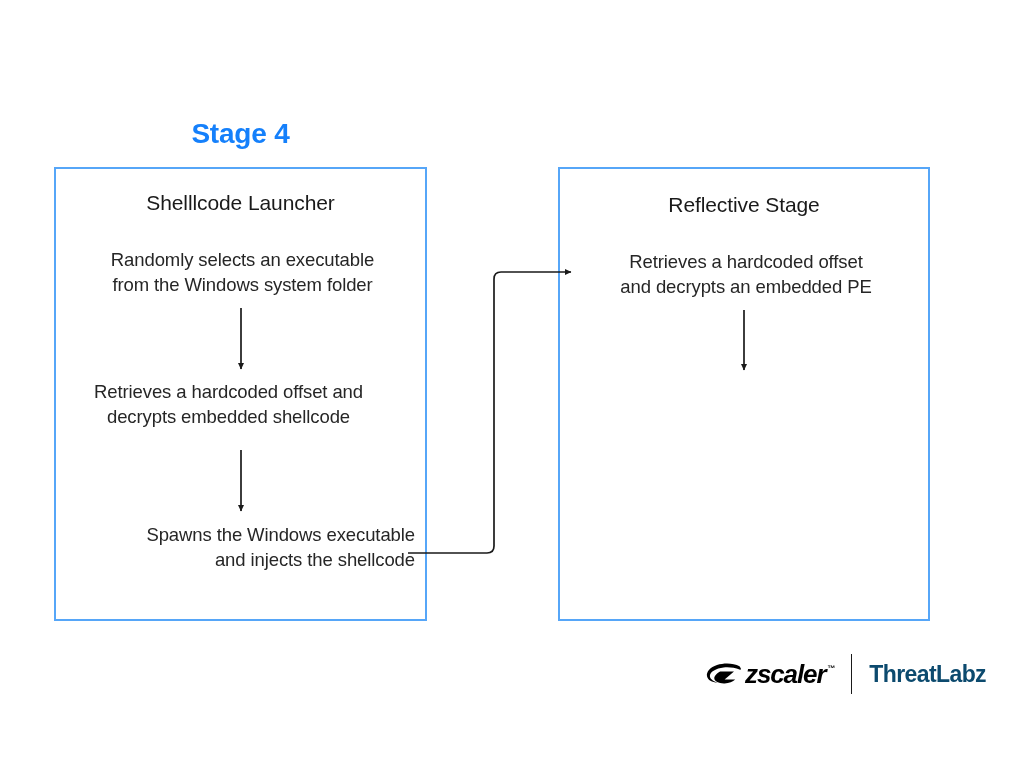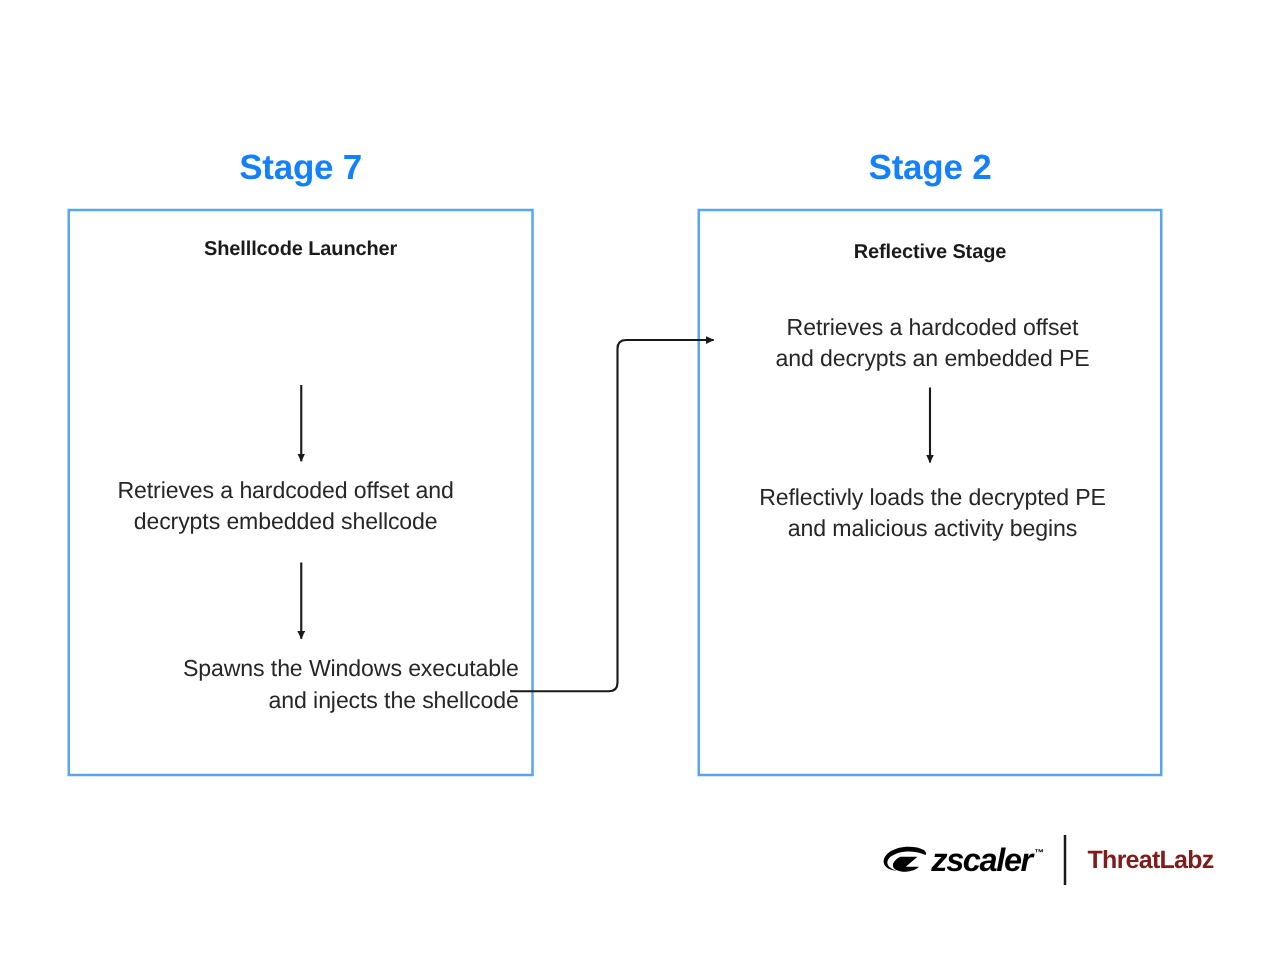--- a/index.html
+++ b/index.html
@@ -42,22 +42,22 @@
     background: #ffffff;
     box-sizing: border-box;
   }
   #stage1-box { left: 54px;  top: 167px; width: 373px; height: 454px; }
   #stage2-box { left: 558px; top: 167px; width: 372px; height: 454px; }
 
   .box-title {
     position: absolute;
     width: 100%;
     text-align: center;
-    font-size: 16px;
-    font-weight: bold;
+    font-size: 21px;
+    font-weight: normal;
     color: #1a1a1a;
     letter-spacing: -0.1px;
   }
   #stage1-box .box-title { top: 22px; }
   #stage2-box .box-title { top: 24px; }
 
   .step-text {
     position: absolute;
     text-align: center;
     font-size: 18.5px;
@@ -81,21 +81,21 @@
     left: 0; top: 0;
     width: 1024px;
     height: 778px;
     pointer-events: none;
   }
 
   
   #logo-lockup {
     position: absolute;
     left: 706px;
-    top: 666px;
+    top: 652px;
     width: 280px;
     height: 44px;
     display: flex;
     align-items: center;
     gap: 0px;
   }
   .zscaler-mark {
     display: flex;
     align-items: center;
     gap: 3px;
@@ -118,45 +118,44 @@
     margin-left: -1px;
   }
   .logo-divider {
     width: 1.6px;
     height: 40px;
     background: #1a1a1a;
     margin: 0 17px 0 16px;
   }
   .threatlabz-wordmark {
     font-family: "Liberation Sans", sans-serif;
-    font-size: 20px;
+    font-size: 23px;
     font-weight: bold;
-    color: #7f1d1d;
+    color: #0c4a6e;
     letter-spacing: -0.6px;
     line-height: 1;
   }
 </style>
 </head>
 <body>
 
 <div class="canvas">
 
-  <div class="stage-label" id="stage1-label">Stage 7</div>
-  <div class="stage-label" id="stage2-label">Stage 2</div>
+  <div class="stage-label" id="stage1-label">Stage 4</div>
 
   <div class="stage-box" id="stage1-box">
     <div class="box-title">Shelllcode Launcher</div>
+    <div class="step-text" id="s1-step1">Randomly selects an executable<br>from the Windows system folder</div>
     <div class="step-text" id="s1-step2">Retrieves a hardcoded offset and<br>decrypts embedded shellcode</div>
     <div class="step-text" id="s1-step3">Spawns the Windows executable<br>and injects the shellcode</div>
   </div>
 
   <div class="stage-box" id="stage2-box">
     <div class="box-title">Reflective Stage</div>
     <div class="step-text" id="s2-step1">Retrieves a hardcoded offset<br>and decrypts an embedded PE</div>
-    <div class="step-text" id="s2-step2">Reflectivly loads the decrypted PE<br>and malicious activity begins</div>
   </div>
 
   <svg class="overlay" viewBox="0 0 1024 778">
     <defs>
       <marker id="ah" markerWidth="9" markerHeight="9" refX="6.2" refY="3.1" orient="auto" markerUnits="userSpaceOnUse">
         <path d="M0,0 L6.6,3.1 L0,6.2 z" fill="#1a1a1a"></path>
       </marker>
     </defs>
 
     <line x1="241" y1="308" x2="241" y2="369" stroke="#1a1a1a" stroke-width="1.7" marker-end="url(#ah)"></line>

